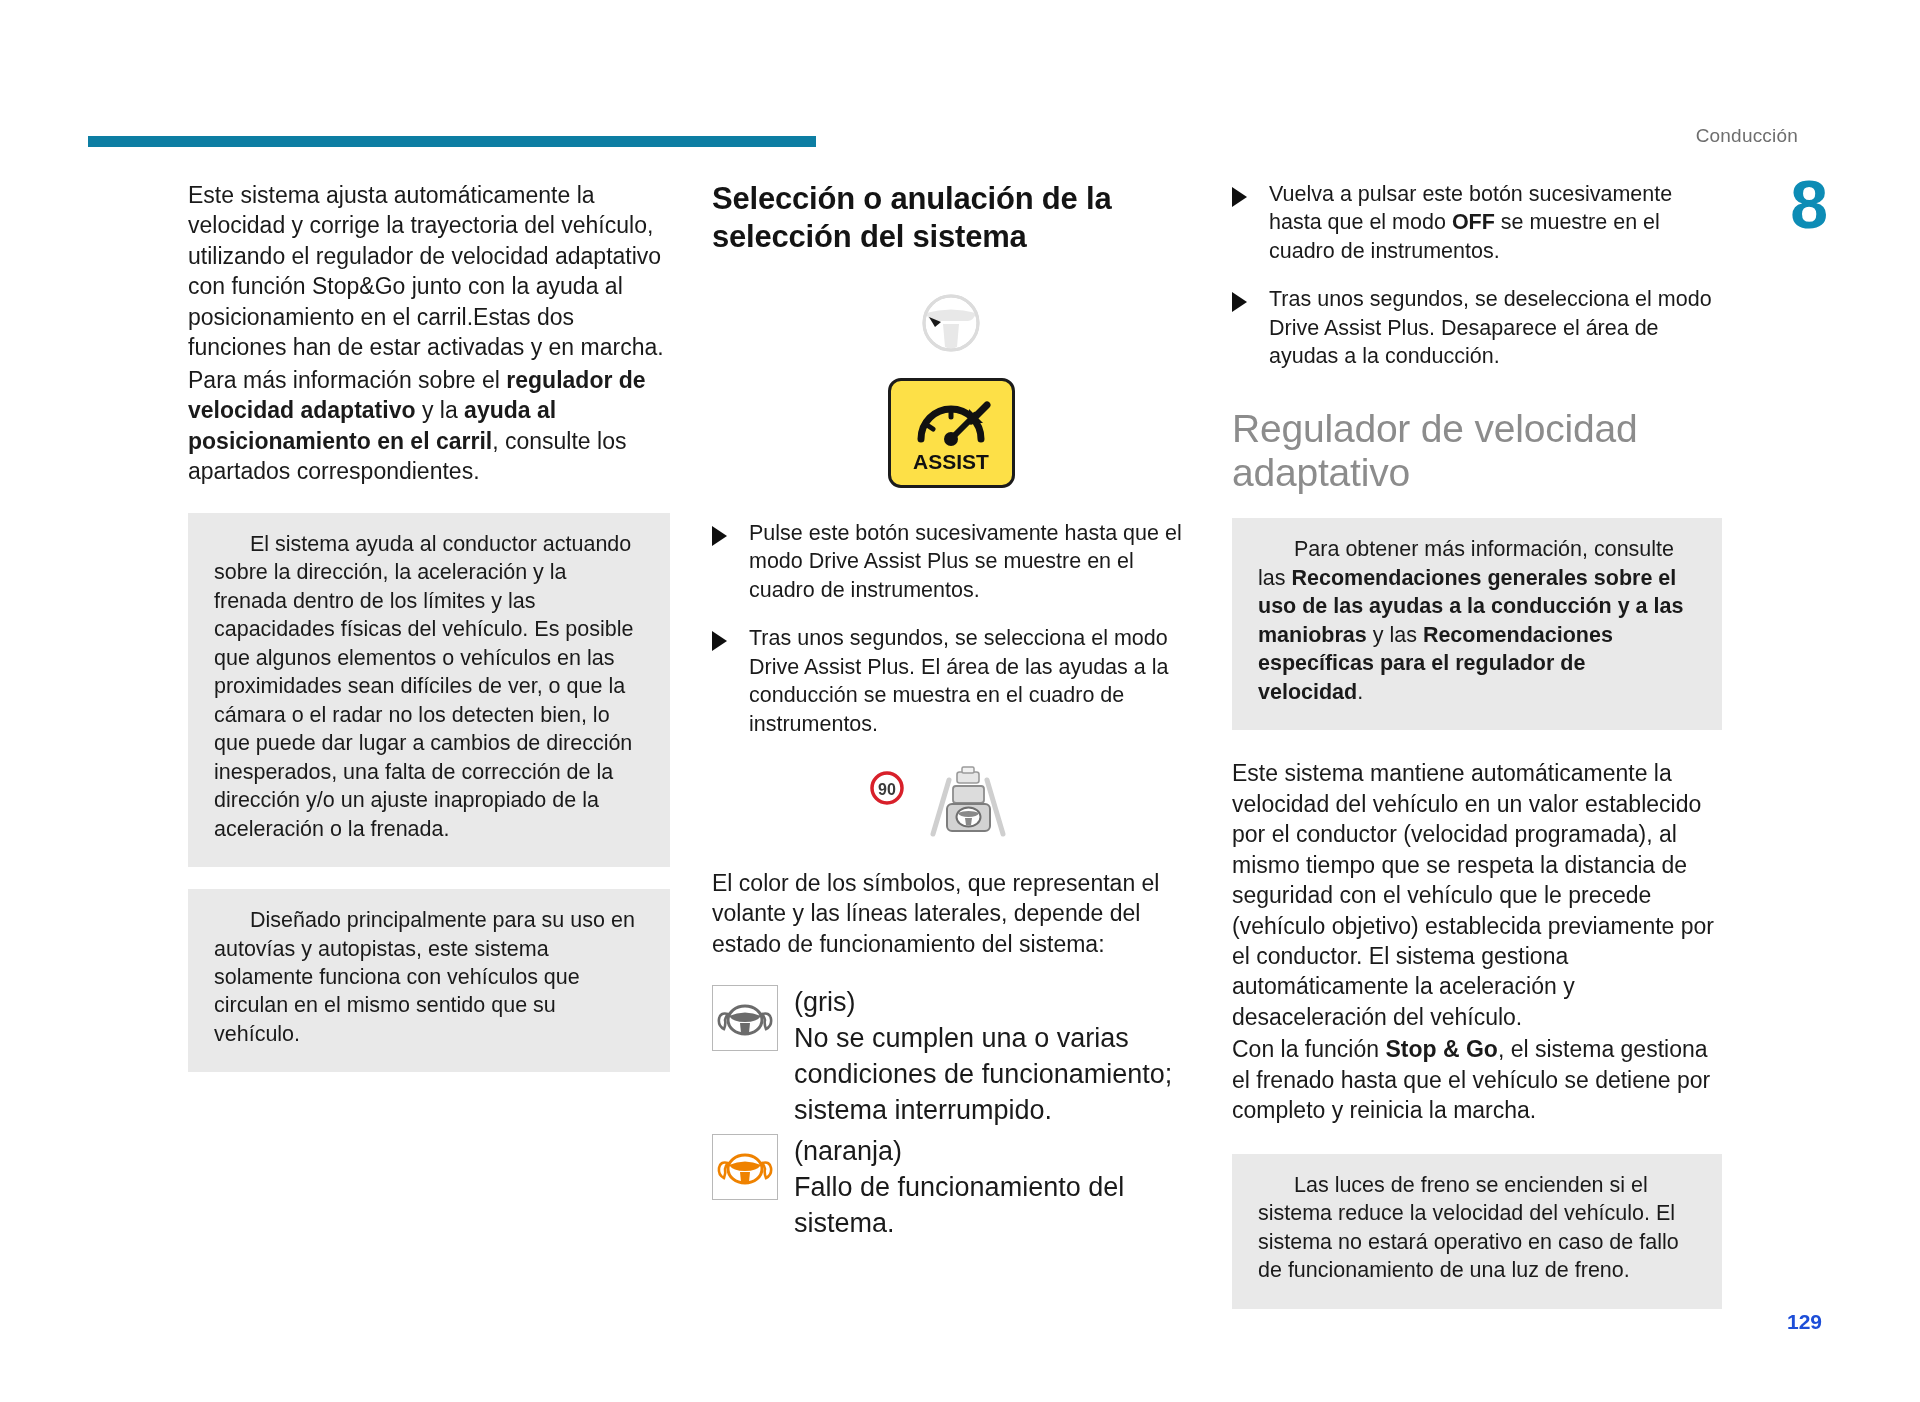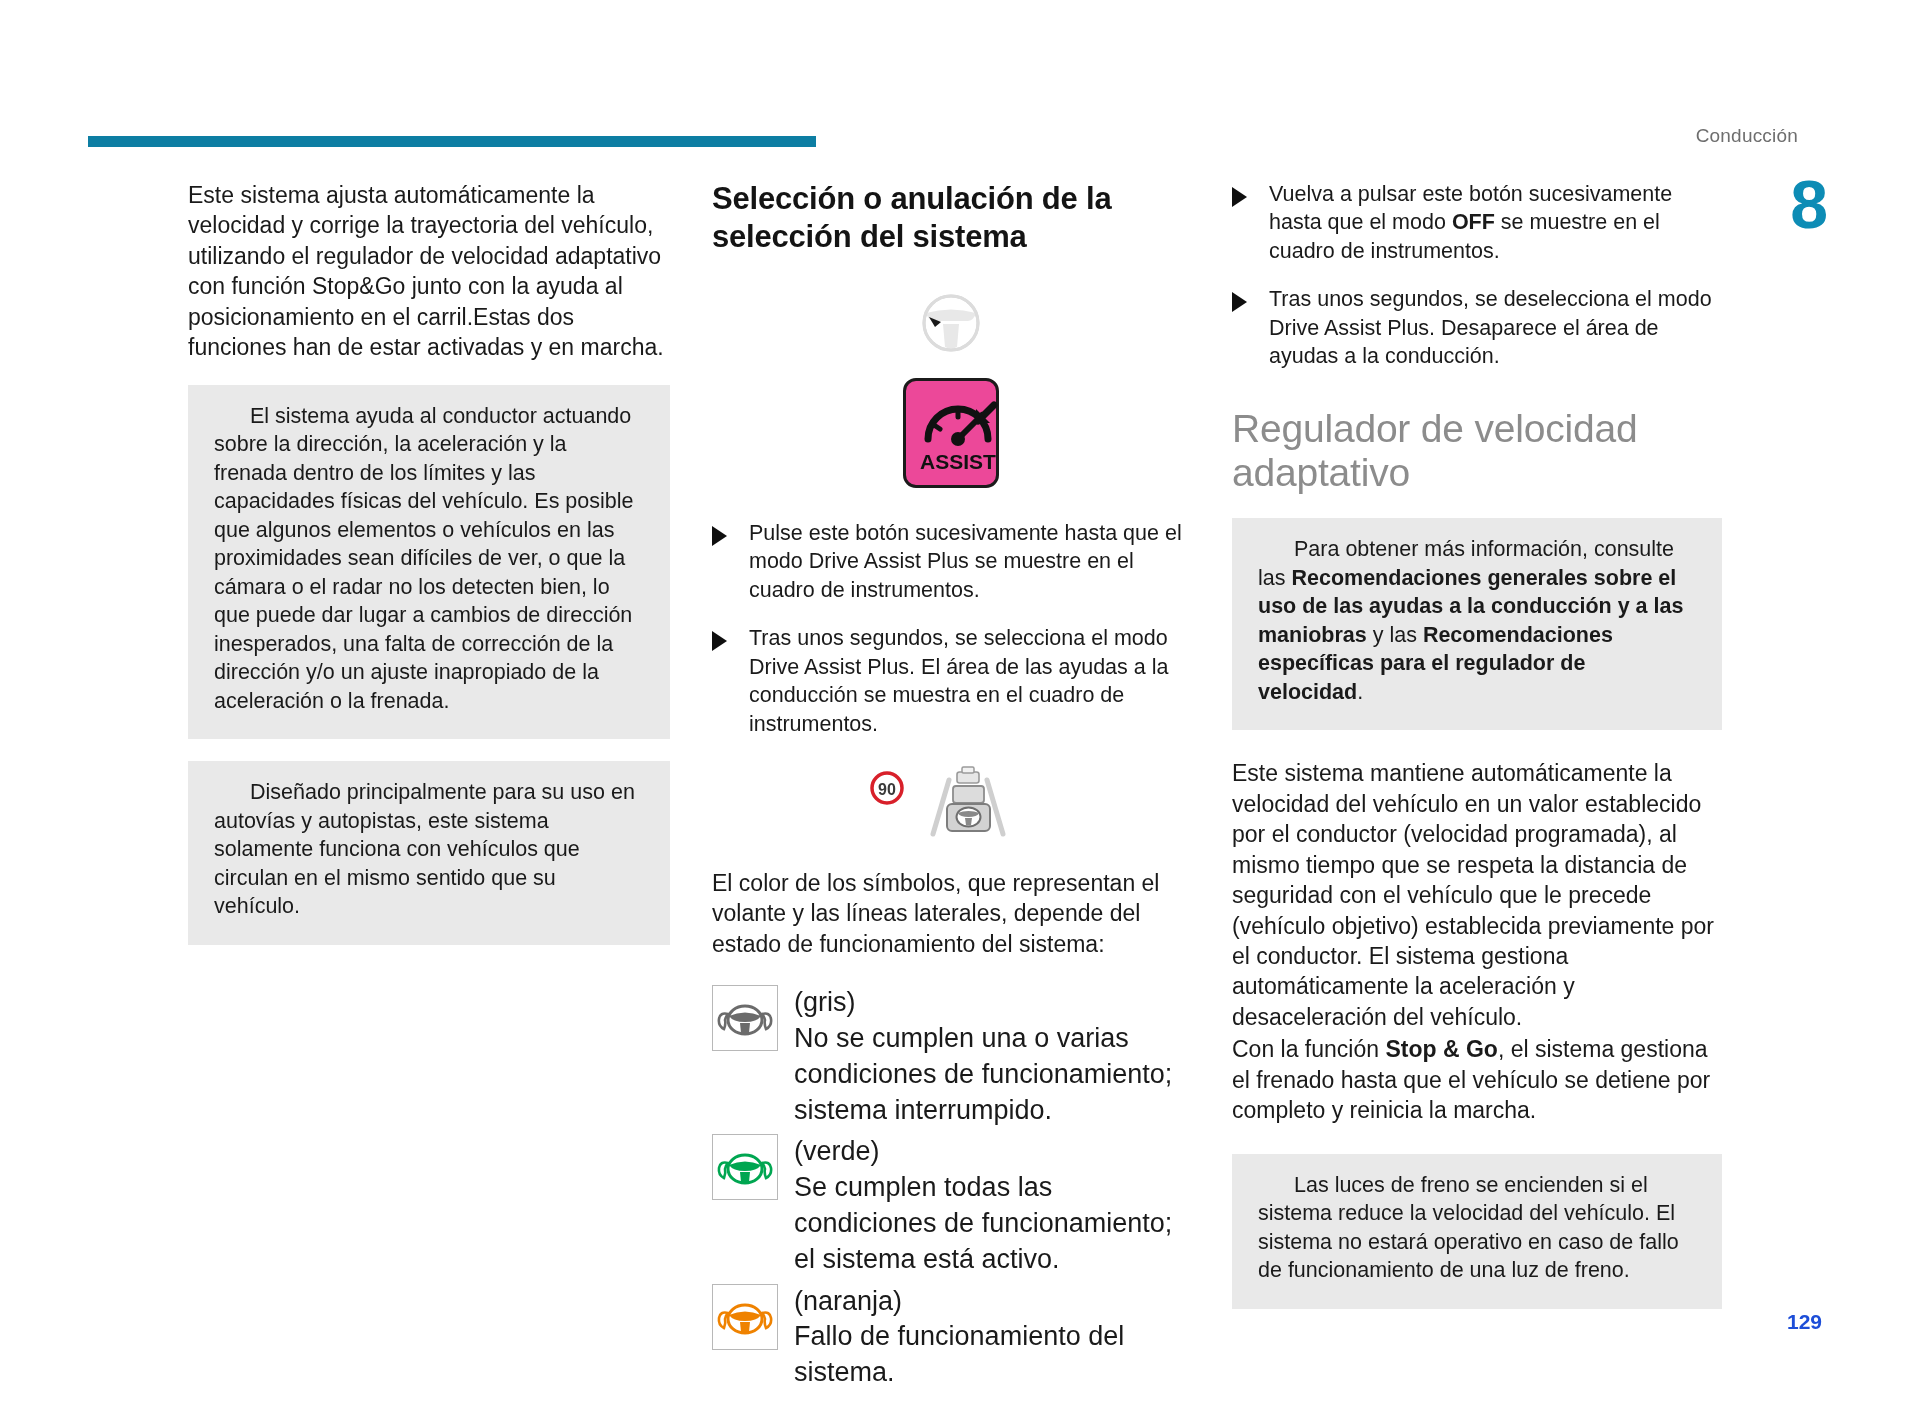--- a/index.html
+++ b/index.html
@@ -163,23 +163,23 @@
   
   .wheel-plain-wrap {
     text-align: center;
     margin: 6px 0 22px 0;
   }
 
   
   .assist-wrap { text-align: center; margin: 0 0 30px 0; }
   .assist-btn {
     display: inline-block;
-    width: 96px;
+    width: 127px;
     height: 110px;
-    background: #ec4899;
+    background: #fde047;
     border: 3px solid #1b1b1b;
     border-radius: 13px;
     position: relative;
     box-sizing: border-box;
   }
 
   
   .cluster-wrap { text-align: center; margin: 26px 0 22px 0; }
 
   
@@ -213,20 +213,21 @@
   <div class="header-rule"></div>
   <div class="header-chapter">Conducción</div>
   <div class="chapter-number">8</div>
   <div class="page-number">129</div>
 
   <div class="col col-1">
 
 
     <p class="body">Este sistema ajusta automáticamente la velocidad y corrige la trayectoria del vehículo, utilizando el regulador de velocidad adaptativo con función Stop&amp;Go junto con la ayuda al posicionamiento en el carril.Estas dos funciones han de estar activadas y en marcha.</p>
 
+    <p class="body gap"><span>Para más información sobre el </span><b>regulador de velocidad adaptativo</b><span> y la </span><b>ayuda al posicionamiento en el carril</b><span>, consulte los apartados correspondientes.</span></p>
 
     <div class="note">
       <div class="bang">
         <span class="bang-icon">
           <span class="stem"></span><span class="dot"></span>
         </span>
       </div>
       <p>El sistema ayuda al conductor actuando sobre la dirección, la aceleración y la frenada dentro de los límites y las capacidades físicas del vehículo. Es posible que algunos elementos o vehículos en las proximidades sean difíciles de ver, o que la cámara o el radar no los detecten bien, lo que puede dar lugar a cambios de dirección inesperados, una falta de corrección de la dirección y/o un ajuste inapropiado de la aceleración o la frenada.</p>
     </div>
 
@@ -315,35 +316,20 @@
             <path d="M15 28 Q7 26 6 33 Q5 40 11 43 Q13 38 12 34 Q13 30 15 28 Z" fill="none" stroke="#6b6b6b" stroke-width="2.6"></path>
             <path d="M49 28 Q57 26 58 33 Q59 40 53 43 Q51 38 52 34 Q51 30 49 28 Z" fill="none" stroke="#6b6b6b" stroke-width="2.6"></path>
           </svg>
         </span>
         <span class="legend-text">
           <span class="colorname">(gris)</span>
           <span>No se cumplen una o varias condiciones de funcionamiento; sistema interrumpido.</span>
         </span>
       </div>
 
-      <div class="legend-row">
-        <span class="legend-swatch">
-          <svg width="64" height="64" viewBox="0 0 64 64">
-            <ellipse cx="32" cy="34" rx="17" ry="14" fill="none" stroke="#00a651" stroke-width="3"></ellipse>
-            <path d="M16 30 Q32 23 48 30 Q44 36 32 36 Q20 36 16 30 Z" fill="#00a651"></path>
-            <path d="M27 37 L37 37 L36 47 Q32 49 28 47 Z" fill="#00a651"></path>
-            <path d="M15 28 Q7 26 6 33 Q5 40 11 43 Q13 38 12 34 Q13 30 15 28 Z" fill="none" stroke="#00a651" stroke-width="2.6"></path>
-            <path d="M49 28 Q57 26 58 33 Q59 40 53 43 Q51 38 52 34 Q51 30 49 28 Z" fill="none" stroke="#00a651" stroke-width="2.6"></path>
-          </svg>
-        </span>
-        <span class="legend-text">
-          <span class="colorname">(verde)</span>
-          <span>Se cumplen todas las condiciones de funcionamiento; el sistema está activo.</span>
-        </span>
-      </div>
 
       <div class="legend-row">
         <span class="legend-swatch">
           <svg width="64" height="64" viewBox="0 0 64 64">
             <ellipse cx="32" cy="34" rx="17" ry="14" fill="none" stroke="#ef8200" stroke-width="3"></ellipse>
             <path d="M16 30 Q32 23 48 30 Q44 36 32 36 Q20 36 16 30 Z" fill="#ef8200"></path>
             <path d="M27 37 L37 37 L36 47 Q32 49 28 47 Z" fill="#ef8200"></path>
             <path d="M15 28 Q7 26 6 33 Q5 40 11 43 Q13 38 12 34 Q13 30 15 28 Z" fill="none" stroke="#ef8200" stroke-width="2.6"></path>
             <path d="M49 28 Q57 26 58 33 Q59 40 53 43 Q51 38 52 34 Q51 30 49 28 Z" fill="none" stroke="#ef8200" stroke-width="2.6"></path>
           </svg>

